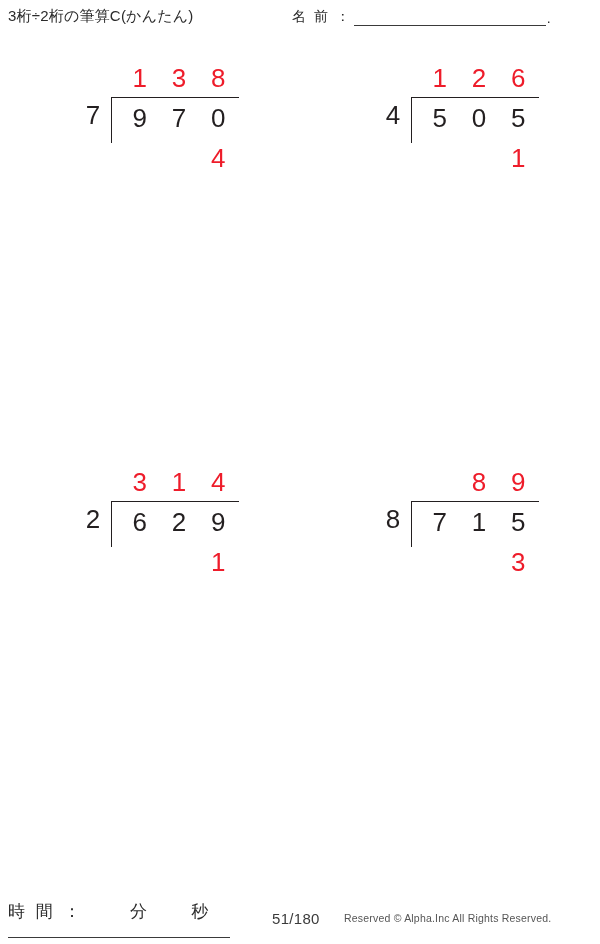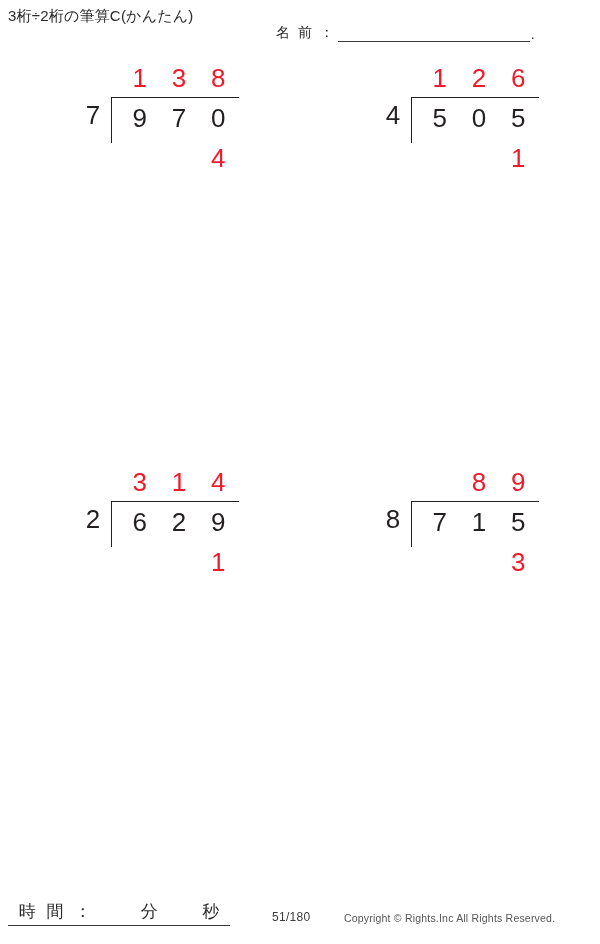--- a/index.html
+++ b/index.html
@@ -21,26 +21,25 @@
     position: absolute;
     left: 8px;
     top: 7px;
     font-size: 15px;
     letter-spacing: 0.2px;
     color: #2b2b2b;
     white-space: nowrap;
   }
   .name-block {
     position: absolute;
-    left: 276px;
+    left: 292px;
     top: 8px;
     display: flex;
     align-items: flex-end;
     white-space: nowrap;
-    margin-top: 16px;
   }
   .name-label {
     font-size: 14px;
     letter-spacing: 2px;
     color: #2b2b2b;
   }
   .name-rule {
     width: 192px;
     border-bottom: 1.4px solid #3a3a3a;
     height: 16px;
@@ -130,41 +129,40 @@
     bottom: 0;
     width: 600px;
     height: 46px;
   }
   .time-block {
     position: absolute;
     left: 8px;
     top: 2px;
     width: 222px;
     border-bottom: 1.6px solid #3a3a3a;
-    padding-bottom: 2px;
-    white-space: nowrap;
-    text-align: center;
+    padding-bottom: 14px;
+    white-space: nowrap;
   }
   .time-label {
     font-size: 17px;
     letter-spacing: 3px;
     color: #2b2b2b;
   }
   .time-unit {
     font-size: 17px;
     color: #2b2b2b;
   }
   .u-min { margin-left: 42px; }
   .u-sec { margin-left: 40px; }
 
   .page-no {
     position: absolute;
     left: 272px;
     top: 12px;
-    font-size: 12px;
+    font-size: 15px;
     color: #3b3b3b;
     letter-spacing: 0.3px;
   }
   .copyright {
     position: absolute;
     left: 344px;
     top: 14px;
     font-size: 10.5px;
     color: #555555;
     letter-spacing: 0.2px;
@@ -281,14 +279,14 @@
     </div>
   </div>
 
 <div class="footer">
   <div class="time-block">
     <span class="time-label">時 間 ：</span>
     <span class="time-unit u-min">分</span>
     <span class="time-unit u-sec">秒</span>
   </div>
   <div class="page-no">51/180</div>
-  <div class="copyright">Copyright © Rights.Inc All Rights Reserved.</div>
+  <div class="copyright">Reserved © Alpha.Inc All Rights Reserved.</div>
 </div>
 
 </body></html>

